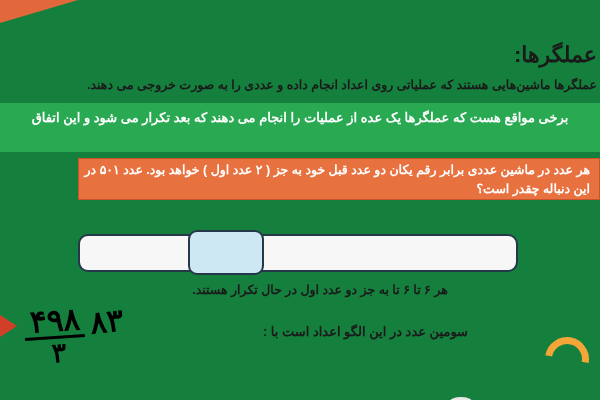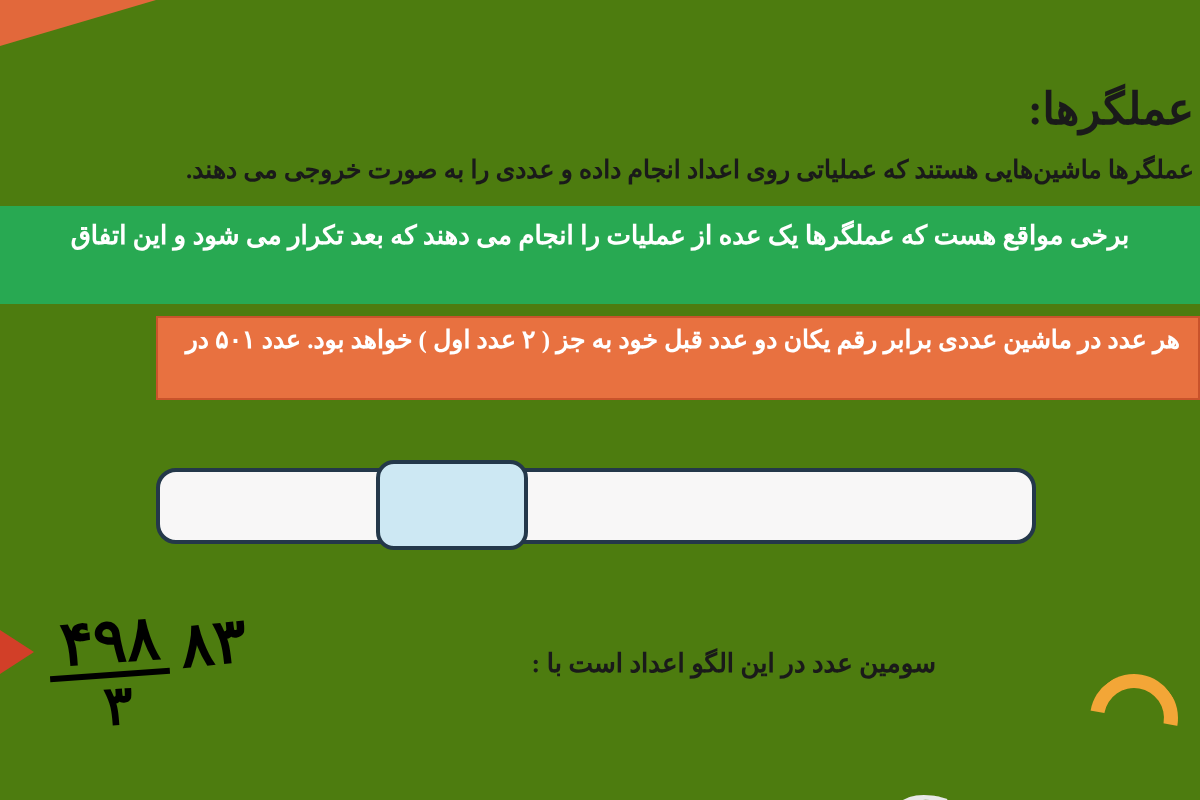--- a/index.html
+++ b/index.html
@@ -1,18 +1,18 @@
 <!DOCTYPE html>
 <html lang="fa"><head>
 <meta charset="utf-8">
 <style>
   html,body{margin:0;padding:0;background:#ffffff;}
   .slide{
-    position:relative;width:600px;height:400px;background:#4d7c0f;overflow:hidden;
-    font-family:Liberation Serif, serif;color:#1a1a1a;
+    position:relative;width:600px;height:400px;background:#15803d;overflow:hidden;
+    font-family:Liberation Sans, sans-serif;color:#1a1a1a;
   }
   
   .corner-tri{position:absolute;top:0;left:0;width:0;height:0;
     border-top:23px solid #e2683b;border-right:78px solid transparent;}
   
   .title{position:absolute;top:42px;right:3px;direction:rtl;unicode-bidi:plaintext;
     font-size:22px;font-weight:bold;white-space:nowrap;}
   .subtitle{position:absolute;top:77px;right:3px;direction:rtl;
     font-size:12.5px;font-weight:bold;white-space:nowrap;}
   
@@ -62,25 +62,27 @@
   <div class="title">عملگرها:</div>
 
   <div class="subtitle">عملگرها ماشین‌هایی هستند که عملیاتی روی اعداد انجام داده و عددی را به صورت خروجی می دهند.</div>
 
   <div class="banner">
     <div>برخی مواقع هست که عملگرها یک عده از عملیات را انجام می دهند که بعد تکرار می شود و این اتفاق</div>
   </div>
 
   <div class="qbox">
     <div>هر عدد در ماشین عددی برابر رقم یکان دو عدد قبل خود به جز ( ۲ عدد اول ) خواهد بود. عدد ۵۰۱ در</div>
+    <div>این دنباله چقدر است؟</div>
   </div>
 
   <div class="bar"></div>
   <div class="cell"></div>
 
+  <div class="caption">هر ۶ تا ۶ تا به جز دو عدد اول در حال تکرار هستند.</div>
 
   <div class="prompt">سومین عدد در این الگو اعداد است با :</div>
 
   <div class="marker-tri"></div>
 
   <div class="hw hw-498">۴۹۸</div>
   <div class="hw-line"></div>
   <div class="hw hw-3">۳</div>
   <div class="hw hw-83">۸۳</div>
 

